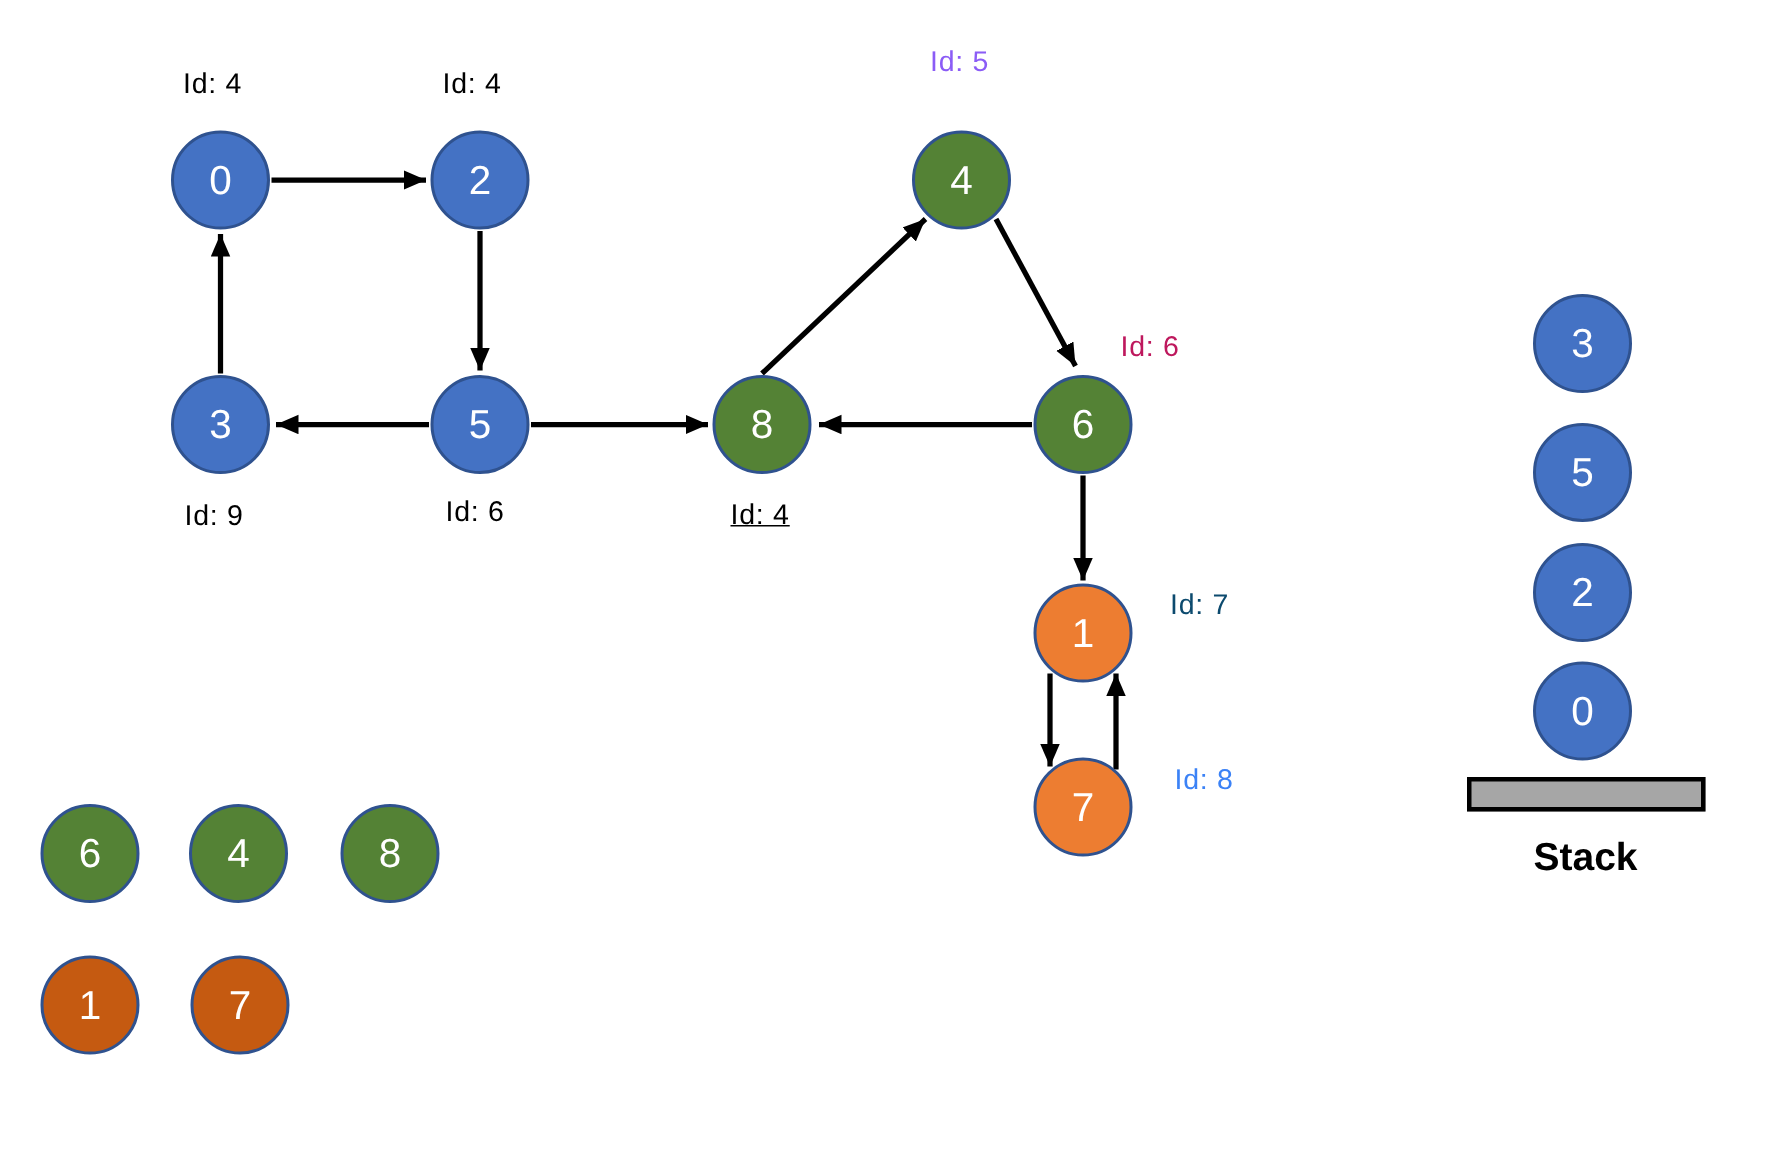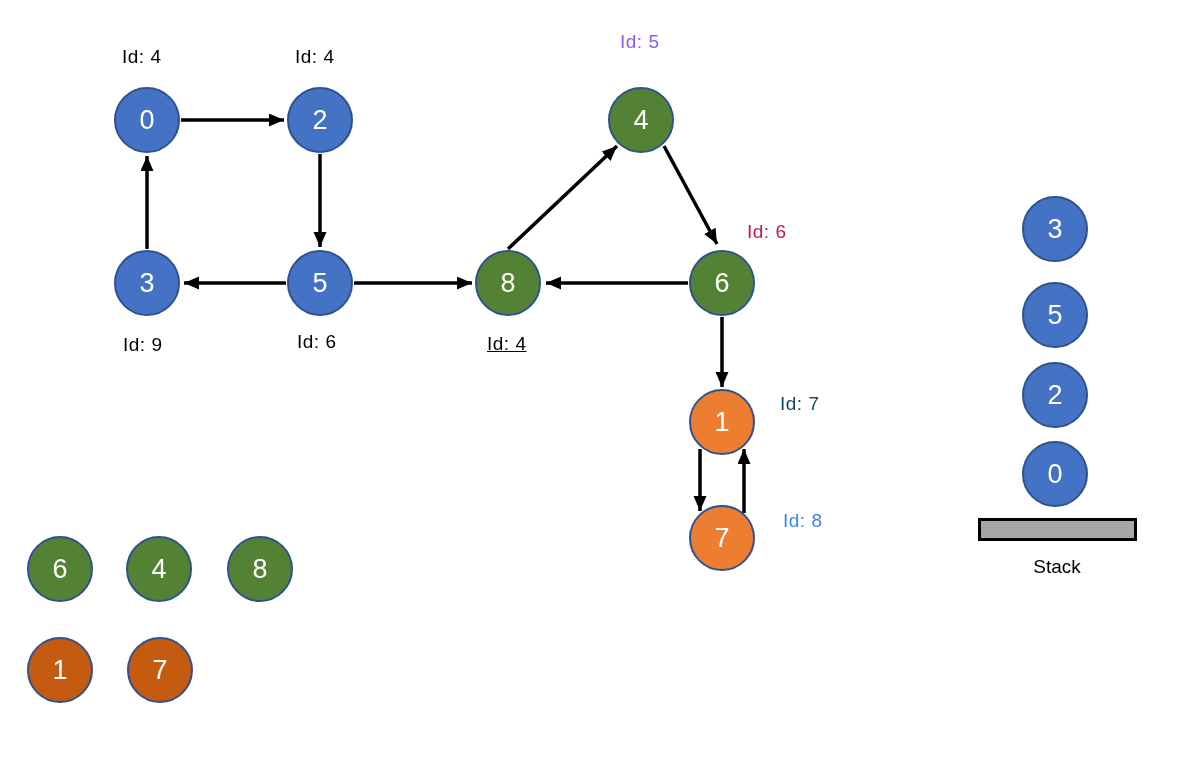--- a/index.html
+++ b/index.html
@@ -12,21 +12,21 @@
     position:absolute;width:66px;height:66px;border-radius:50%;
     box-sizing:border-box;border:2px solid #2F528F;
     display:flex;align-items:center;justify-content:center;
     font-size:27px;line-height:1;user-select:none;
   }
   .id-label{
     position:absolute;font-size:19px;white-space:nowrap;
     transform:translateY(-50%);letter-spacing:0.5px;
   }
   #stack-bar{position:absolute;box-sizing:border-box;border:3px solid #000000;}
-  #stack-label{position:absolute;font-size:19px;transform:translateX(-50%);}
+  #stack-label{position:absolute;font-size:26px;transform:translateX(-50%);font-weight:bold;}
 </style>
 </head>
 <body>
 
 <div id="canvas" style="background: rgb(255, 255, 255);">
   <svg id="edge-layer" width="1189" height="771" viewBox="0 0 1189 771">
     <defs>
       <marker id="arrowhead" markerUnits="userSpaceOnUse" markerWidth="16" markerHeight="14" refX="15" refY="6.5" orient="auto">
         <path d="M0,0 L15,6.5 L0,13 Z" id="arrowhead-path" fill="#000000"></path>
       </marker>

